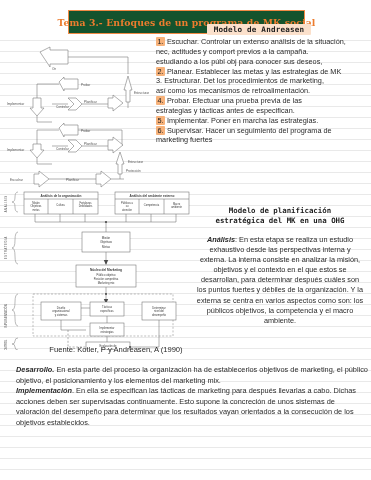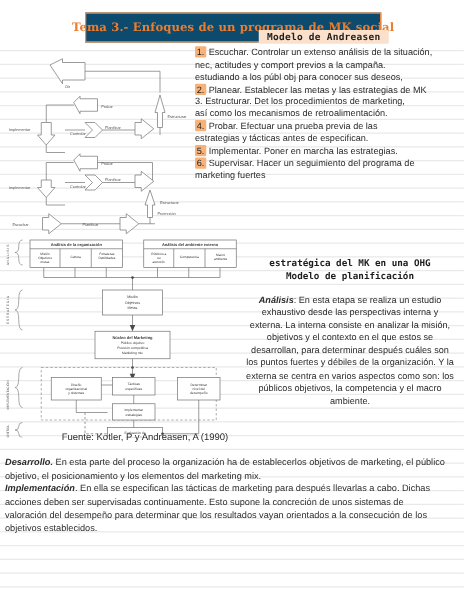--- a/index.html
+++ b/index.html
@@ -12,21 +12,21 @@
   .page{
     position:absolute;inset:0;background:#fff;
   }
   
   .rules{position:absolute;left:0;right:0;top:40px;bottom:0;pointer-events:none;}
   .rules i{position:absolute;left:0;right:0;height:1px;background:#e9e9e9;display:block;}
 
   
   .banner{
     position:absolute;left:68px;top:10px;width:237px;height:24px;
-    border:1.6px solid #f08a45;background:#0c4a6e;
+    border:1.6px solid #f08a45;background:#14532d;
     display:flex;align-items:center;justify-content:center;
     box-sizing:border-box;
   }
   .banner span{
     font-family:"DejaVu Serif", serif;
     font-weight:bold;font-size:9.3px;letter-spacing:.1px;color:#ec7c2e;
     white-space:nowrap;
   }
 
   
@@ -51,21 +51,21 @@
     font-family:"DejaVu Sans Mono", monospace;font-weight:bold;
     font-size:7.4px;line-height:10px;text-align:center;color:#1d1d1d;
   }
   .ohg-body{
     margin-top:9px;font-size:7.3px;line-height:10.1px;text-align:center;color:#2b2b2b;
   }
   .ohg-body em{font-style:italic;font-weight:bold;}
 
   
   .bottom{
-    position:absolute;left:4px;top:365px;width:352px;
+    position:absolute;left:16px;top:365px;width:352px;
     font-size:7.35px;line-height:10.6px;color:#2b2b2b;text-align:left;
   }
   .bottom p{margin:0 0 0 0;}
   .bottom b{font-style:italic;font-weight:bold;}
 
   
   .diag{position:absolute;}
   .diag svg{display:block;}
 
   .fuente{
@@ -319,22 +319,22 @@
         <text transform="translate(5,126) rotate(-90)">IMPLEMENTACIÓN</text>
         <text transform="translate(5,156) rotate(-90)">CONTROL</text>
       </g>
     </svg>
   </div>
 
   <div class="fuente">Fuente: Kotler, P y Andreasen, A (1990)</div>
 
   <div class="ohg">
     <div class="ohg-title">
+      <div>Modelo de planificación</div>
       <div>estratégica del MK en una OHG</div>
-      <div>Modelo de planificación</div>
     </div>
     <div class="ohg-body">
       <em>Análisis</em><span>: En esta etapa se realiza un estudio exhaustivo desde las perspectivas interna y externa. La interna consiste en analizar la misión, objetivos y el contexto en el que estos se desarrollan, para determinar después cuáles son los puntos fuertes y débiles de la organización. Y la externa se centra en varios aspectos como son: los públicos objetivos, la competencia y el macro ambiente.</span>
     </div>
   </div>
 
   <div class="bottom">
     <p><b>Desarrollo.</b><span> En esta parte del proceso la organización ha de establecerlos objetivos de marketing, el público objetivo, el posicionamiento y los elementos del marketing mix.</span></p>
     <p><b>Implementación</b><span>. En ella se especifican las tácticas de marketing para después llevarlas a cabo. Dichas acciones deben ser supervisadas continuamente. Esto supone la concreción de unos sistemas de valoración del desempeño para determinar que los resultados vayan orientados a la consecución de los objetivos establecidos.</span></p>
   </div>

